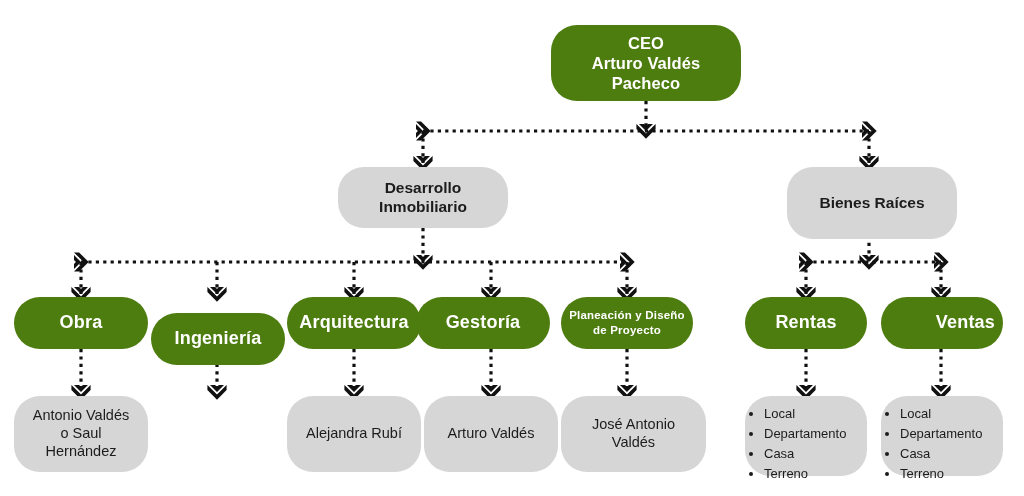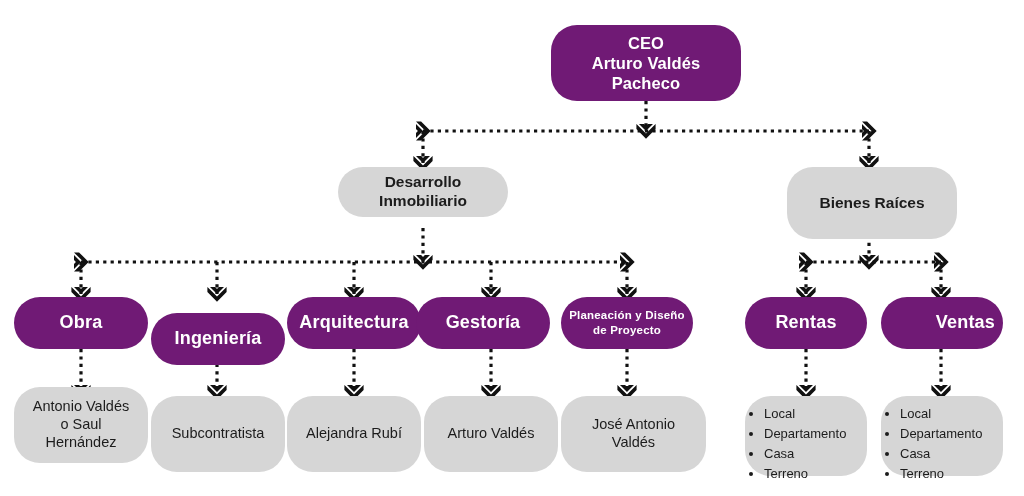--- a/index.html
+++ b/index.html
@@ -31,21 +31,21 @@
     box-sizing: border-box;
     display: flex;
     align-items: center;
     justify-content: center;
     text-align: center;
     border-radius: 26px;
     padding: 4px 8px;
     line-height: 1.22;
   }
   .node.green {
-    background: #701a75;
+    background: #4d7c0f;
     color: #ffffff;
     font-weight: bold;
   }
   .node.gray {
     background: #d6d6d6;
     color: #1c1c1c;
   }
   .node.gray.bold {
     font-weight: bold;
   }
@@ -138,21 +138,21 @@
   </svg>
 
   <div class="node green node-ceo" style="left:551px; top:25px; width:190px; height:76px;">
     <span class="lines">
       <span class="ln">CEO</span>
       <span class="ln">Arturo Valdés</span>
       <span class="ln">Pacheco</span>
     </span>
   </div>
 
-  <div class="node gray bold node-dept" style="left:338px; top:167px; width:170px; height:50px;">
+  <div class="node gray bold node-dept" style="left:338px; top:167px; width:170px; height:61px;">
     <span class="lines">
       <span class="ln">Desarrollo</span>
       <span class="ln">Inmobiliario</span>
     </span>
   </div>
 
   <div class="node gray bold node-dept" style="left:787px; top:167px; width:170px; height:72px;">
     <span class="lines">
       <span class="ln">Bienes Raíces</span>
     </span>
@@ -194,33 +194,28 @@
       <span class="ln">Rentas</span>
     </span>
   </div>
 
   <div class="node green node-unit" style="left:881px; top:297px; width:122px; height:52px;text-align:right;">
     <span class="lines">
       <span class="ln">Ventas</span>
     </span>
   </div>
 
-  <div class="node gray node-person" style="left:14px; top:387px; width:134px; height:76px;">
+  <div class="node gray node-person" style="left:14px; top:396px; width:134px; height:76px;">
     <span class="lines">
       <span class="ln">Antonio Valdés</span>
       <span class="ln">o Saul</span>
       <span class="ln">Hernández</span>
     </span>
   </div>
 
-  <div class="node gray node-person" style="left:151px; top:396px; width:134px; height:76px;">
-    <span class="lines">
-      <span class="ln">Subcontratista</span>
-    </span>
-  </div>
 
   <div class="node gray node-person" style="left:287px; top:396px; width:134px; height:76px;">
     <span class="lines">
       <span class="ln">Alejandra Rubí</span>
     </span>
   </div>
 
   <div class="node gray node-person" style="left:424px; top:396px; width:134px; height:76px;">
     <span class="lines">
       <span class="ln">Arturo Valdés</span>

